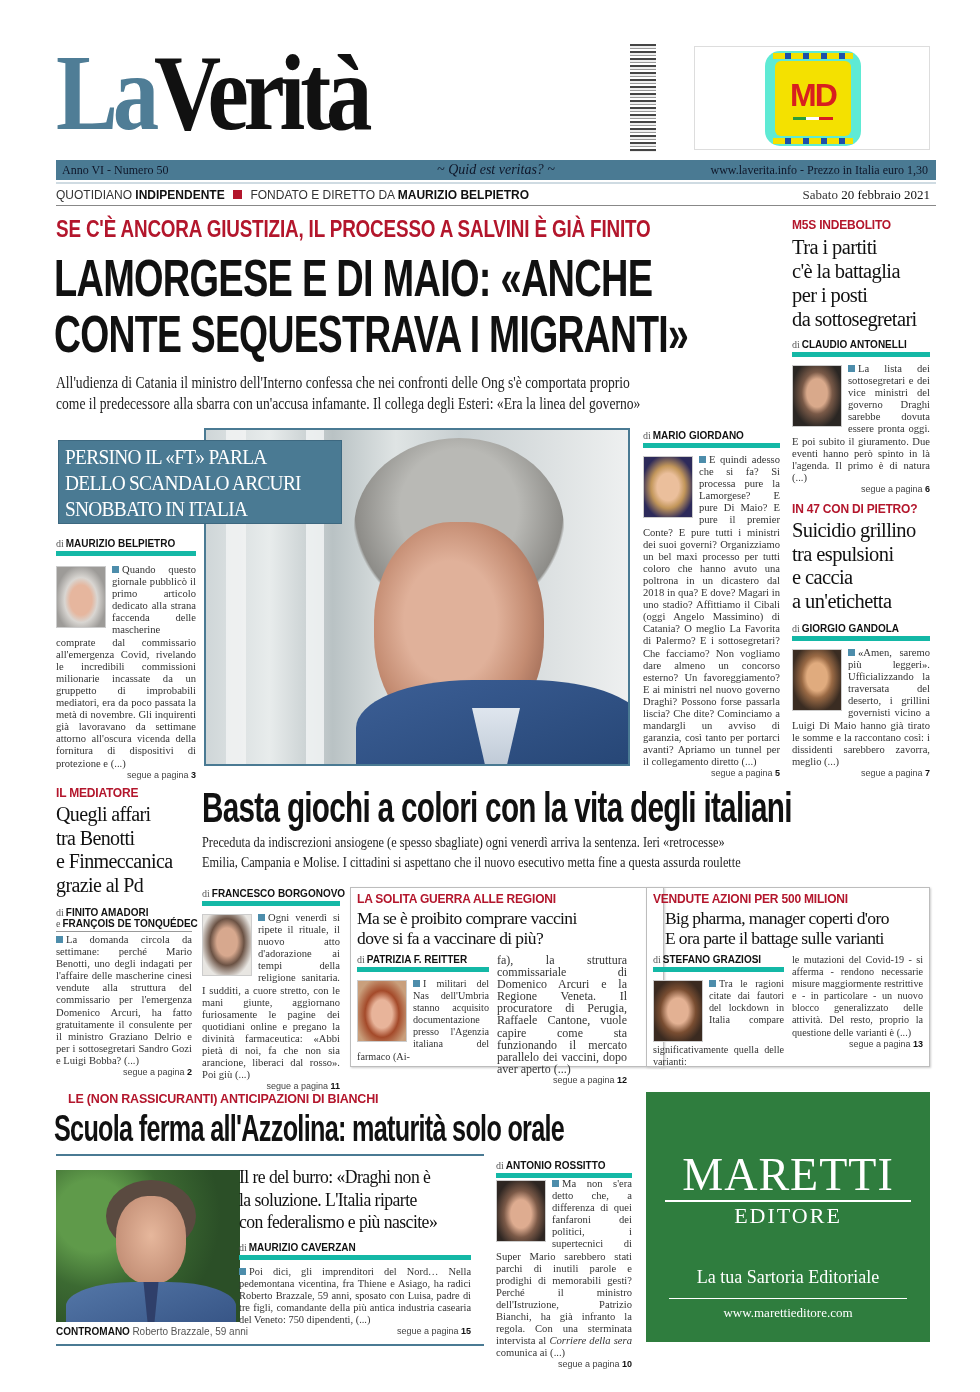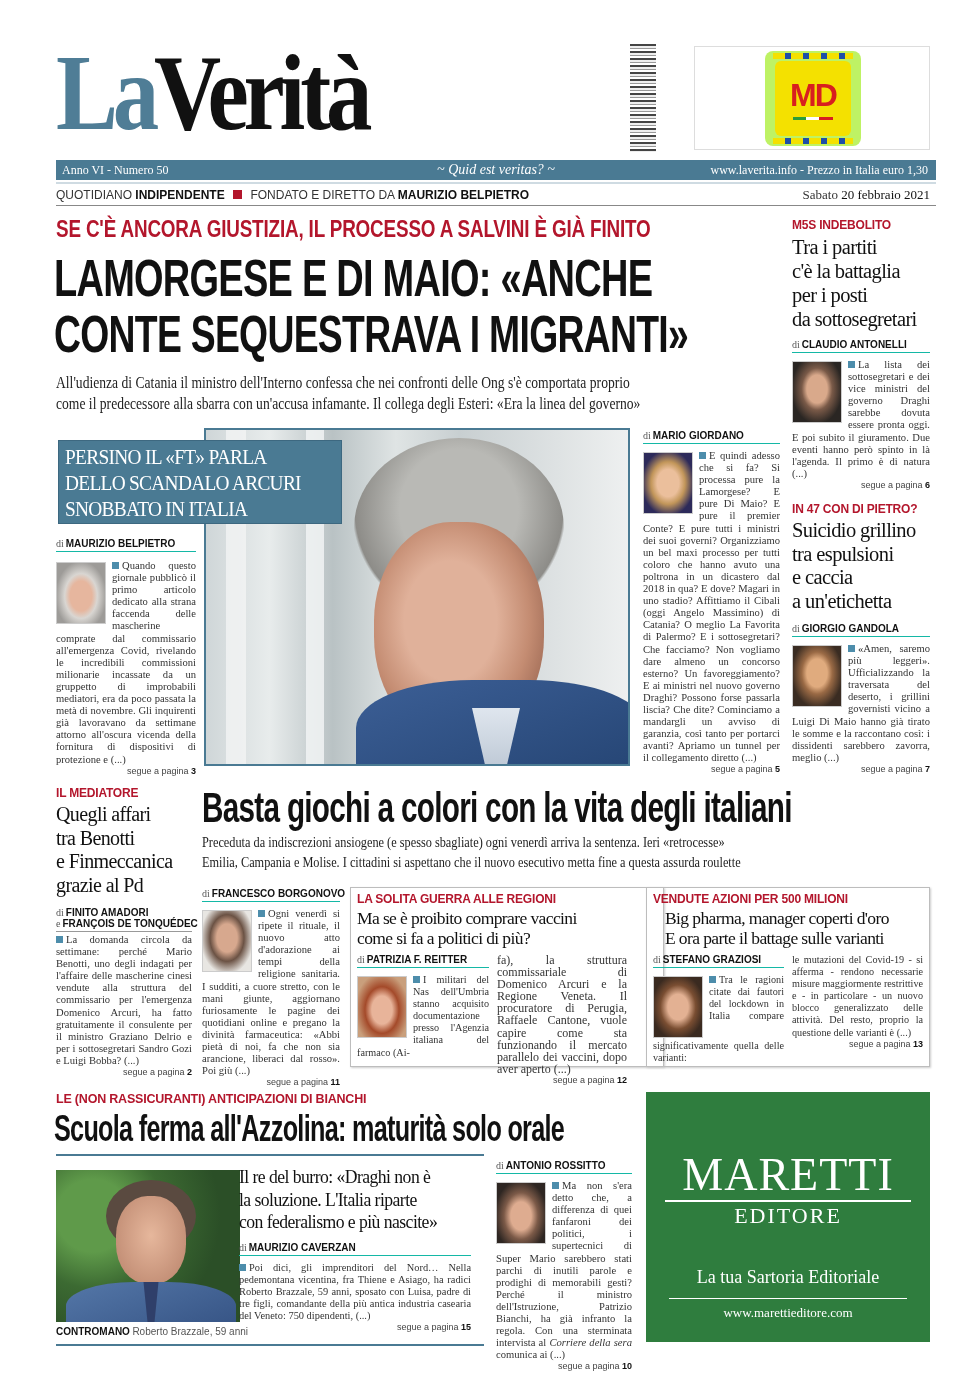--- a/index.html
+++ b/index.html
@@ -2,21 +2,21 @@
 <html><head>
 <meta charset="utf-8">
 <style>
   *{box-sizing:border-box;margin:0;padding:0}
   html,body{width:980px;height:1392px;background:#ffffff;overflow:hidden}
   body{position:relative;font-family:"Liberation Serif",serif;color:#1a1a1a}
   .abs{position:absolute}
   .sans{font-family:"Liberation Sans",sans-serif}
   .kicker{font-family:"Liberation Sans",sans-serif;font-weight:bold;color:#b3162c;text-transform:uppercase;letter-spacing:-0.2px}
   .cond{font-family:"Liberation Sans",sans-serif;font-weight:bold;transform-origin:left top;letter-spacing:-1px;white-space:nowrap}
-  .byline{font-family:"Liberation Sans",sans-serif;font-size:10px;font-weight:bold;color:#111;border-bottom:1px solid #14b8a6;padding-bottom:2px;white-space:nowrap}
+  .byline{font-family:"Liberation Sans",sans-serif;font-size:10px;font-weight:bold;color:#111;border-bottom:5px solid #14b8a6;padding-bottom:2px;white-space:nowrap}
   .byline .di{font-weight:normal;font-family:"Liberation Serif",serif;color:#555;font-size:10px;margin-right:2px}
   .body{font-family:"Liberation Serif",serif;font-size:10.6px;line-height:12.1px;color:#333;text-align:justify}
   .body .sq{display:inline-block;width:7px;height:7px;background:#4d8dab;margin-right:3px;vertical-align:0}
   .segue{font-family:"Liberation Sans",sans-serif;font-size:9px;color:#444;text-align:right}
   .segue b{color:#111}
   .photo{float:left;margin:2px 6px 2px 0;border:1px solid #ccc}
   .sub-head{font-family:"Liberation Serif",serif;color:#111;letter-spacing:-0.6px}
   .rule{background:#4a7a93}
   .box{border:1px solid #bdbdbd;box-shadow:1px 1px 2px #ccc}
 </style>
@@ -24,30 +24,30 @@
 <body>
 
 <div class="abs" style="left:56px;top:44px;width:880px;height:160px;">
   <div class="abs" style="left:0;top:-6px;height:110px;white-space:nowrap;font-family:'Liberation Serif',serif;font-weight:bold;font-size:108px;line-height:110px;letter-spacing:-6px;transform:scaleX(0.86);transform-origin:left top;">
     <span style="color:#4f7d96;">La</span><span style="color:#111;">Verità</span>
   </div>
 
   <div class="abs" style="left:574px;top:0;width:26px;height:108px;background:repeating-linear-gradient(180deg,#444 0 2px,#eee 2px 4px,#999 4px 5px,#fff 5px 7px);"></div>
 
   <div class="abs" style="left:638px;top:2px;width:236px;height:104px;border:1px solid #ddd;background:#fff;">
-    <div class="abs" style="left:70px;top:4px;width:96px;height:95px;background:#bef264;border-radius:8px;">
+    <div class="abs" style="left:70px;top:4px;width:96px;height:95px;background:#5eead4;border-radius:15px;">
       <div class="abs" style="left:10px;top:10px;width:76px;height:75px;background:#f4e100;border-radius:6px;"></div>
       <div class="abs" style="left:8px;top:2px;width:80px;height:6px;background:repeating-linear-gradient(90deg,#f4e100 0 12px,#1d4fa8 12px 18px);"></div>
       <div class="abs" style="left:8px;top:87px;width:80px;height:6px;background:repeating-linear-gradient(90deg,#f4e100 0 12px,#1d4fa8 12px 18px);"></div>
       <div class="abs sans" style="left:0;top:26px;width:96px;text-align:center;font-weight:bold;font-size:32px;color:#d81f1f;letter-spacing:-2px;">MD</div>
       <div class="abs" style="left:28px;top:66px;width:40px;height:3px;background:linear-gradient(90deg,#2a9d3a 33%,#fff 33% 66%,#d81f1f 66%);"></div>
     </div>
   </div>
 
-  <div class="abs" style="left:0;top:116px;width:880px;height:20px;background:#4a7a93;color:#ffffff;font-family:'Liberation Serif',serif;font-size:12px;line-height:20px;">
+  <div class="abs" style="left:0;top:116px;width:880px;height:20px;background:#4a7a93;color:#0f172a;font-family:'Liberation Serif',serif;font-size:12px;line-height:20px;">
     <span class="abs" style="left:6px;">Anno VI - Numero 50</span>
     <span class="abs" style="left:0;width:880px;text-align:center;font-style:italic;font-size:14px;">~ <span>Quid est veritas?</span> ~</span>
     <span class="abs" style="right:8px;">www.laverita.info - Prezzo in Italia euro 1,30</span>
   </div>
   <div class="abs" style="left:0;top:138px;width:880px;height:2px;background:#cfdbe2;"></div>
 
   <div class="abs sans" style="left:0;top:144px;font-size:12px;color:#333;white-space:nowrap;">
     <span>QUOTIDIANO</span> <b style="color:#111;">INDIPENDENTE</b>
     <span style="display:inline-block;width:9px;height:9px;background:#b3162c;margin:0 5px;"></span>
     <span>FONDATO E DIRETTO DA</span> <b style="color:#111;">MAURIZIO BELPIETRO</b>
@@ -162,21 +162,21 @@
     <div class="photo" style="width:50px;height:62px;background:radial-gradient(ellipse at 50% 45%,#d7a88e 0 30%,#6b5244 50%,#e8e6e2 78%);"></div>
     <span class="sq"></span><span>Ogni venerdì si ripete il rituale, il nuovo atto d'adorazione ai tempi della religione sanitaria. I sudditi, a cuore stretto, con le mani giunte, aggiornano furiosamente le pagine dei quotidiani online e pregano la divinità farmaceutica: «Abbi pietà di noi, fa che non sia arancione, liberaci dal rosso». Poi giù (...)</span>
   </div>
   <div class="segue"><span>segue a pagina</span> <b>11</b></div>
 </div>
 
 <div class="abs box" style="left:350px;top:887px;width:314px;height:180px;padding:4px 6px;">
   <div class="kicker" style="font-size:12px;line-height:15px;">LA SOLITA GUERRA ALLE REGIONI</div>
   <div class="sub-head" style="font-size:17.5px;line-height:20px;margin-top:1px;white-space:nowrap;">
     <div>Ma se è proibito comprare vaccini</div>
-      <div>come si fa a politici di più?</div>
+      <div>dove si fa a vaccinare di più?</div>
   </div>
   <div style="display:flex;gap:8px;margin-top:6px;">
     <div style="width:132px;">
       <div class="byline"><span class="di">di</span><span>PATRIZIA F. REITTER</span></div>
       <div class="body" style="margin-top:6px;font-size:10.2px;">
         <div class="photo" style="width:50px;height:62px;background:radial-gradient(ellipse at 50% 55%,#e8b49a 0 30%,#a44a2a 50%,#c99f7c 80%);"></div>
         <span class="sq"></span><span>I militari del Nas dell'Umbria stanno acquisito documentazione presso l'Agenzia italiana del farmaco (Ai-</span>
       </div>
     </div>
     <div style="width:130px;">
@@ -200,21 +200,21 @@
         <span class="sq"></span><span>Tra le ragioni citate dai fautori del lockdown in Italia compare significativamente quella delle varianti:</span>
       </div>
     </div>
     <div style="width:132px;">
       <div class="body" style="font-size:10.2px;">le mutazioni del Covid-19 - si afferma - rendono necessarie misure maggiormente restrittive e - in particolare - un nuovo blocco generalizzato delle attività. Del resto, proprio la questione delle varianti è (...)</div>
       <div class="segue"><span>segue a pagina</span> <b>13</b></div>
     </div>
   </div>
 </div>
 
-<div class="abs kicker" style="left:56px;top:1092px;font-size:12.5px;line-height:15px;white-space:nowrap;">LE (NON RASSICURANTI) ANTICIPAZIONI DI BIANCHI</div>
+<div class="abs kicker" style="left:68px;top:1092px;font-size:12.5px;line-height:15px;white-space:nowrap;">LE (NON RASSICURANTI) ANTICIPAZIONI DI BIANCHI</div>
 <div class="abs cond" style="left:54px;top:1108px;font-size:36px;line-height:42px;color:#111;transform:scaleX(0.7);">Scuola ferma all'Azzolina: maturità solo orale</div>
 <div class="abs rule" style="left:56px;top:1154px;width:428px;height:2px;"></div>
 
 <div class="abs" style="left:56px;top:1170px;width:184px;height:152px;overflow:hidden;background:radial-gradient(circle at 20% 30%,#5f9a4a 0 20%,#3c6a32 40%,#2b4f27 70%);">
   <div class="abs" style="left:50px;top:10px;width:90px;height:72px;border-radius:50%;background:#5a4a40;"></div>
   <div class="abs" style="left:60px;top:26px;width:70px;height:88px;border-radius:45%;background:radial-gradient(ellipse at 50% 45%,#e6b79c,#b8826a);"></div>
   <div class="abs" style="left:10px;top:112px;width:170px;height:60px;border-radius:40% 40% 0 0;background:linear-gradient(160deg,#5477a8,#324f80);"></div>
   <div class="abs" style="left:80px;top:112px;width:30px;height:45px;background:#2f3f6a;clip-path:polygon(25% 0,75% 0,60% 100%,40% 100%);"></div>
 </div>
 <div class="abs" style="left:56px;top:1326px;width:190px;font-size:10px;white-space:nowrap;">
@@ -230,21 +230,21 @@
   <div class="byline" style="margin-top:8px;"><span class="di">di</span><span>MAURIZIO CAVERZAN</span></div>
   <div class="body" style="margin-top:6px;font-size:10.4px;">
     <span class="sq"></span><span>Poi dici, gli imprenditori del Nord… Nella pedemontana vicentina, fra Thiene e Asiago, ha radici Roberto Brazzale, 59 anni, sposato con Luisa, padre di tre figli, comandante della più antica industria casearia del Veneto: 750 dipendenti, (...)</span>
   </div>
   <div class="segue"><span>segue a pagina</span> <b>15</b></div>
 </div>
 <div class="abs rule" style="left:56px;top:1344px;width:428px;height:2px;"></div>
 
 <div class="abs" style="left:496px;top:1160px;width:136px;">
   <div class="byline"><span class="di">di</span><span>ANTONIO ROSSITTO</span></div>
-  <div class="body" style="margin-top:6px;">
+  <div class="body" style="">
     <div class="photo" style="width:50px;height:62px;background:radial-gradient(ellipse at 50% 55%,#deac90 0 30%,#7c5a48 50%,#2e2622 78%);"></div>
     <span class="sq"></span><span>Ma non s'era detto che, a differenza di quei fanfaroni dei politici, i supertecnici di Super Mario sarebbero stati parchi di inutili parole e prodighi di memorabili gesti? Perché il ministro dell'Istruzione, Patrizio Bianchi, ha già infranto la regola. Con una sterminata intervista al </span><i>Corriere della sera</i><span> comunica ai (...)</span>
   </div>
   <div class="segue"><span>segue a pagina</span> <b>10</b></div>
 </div>
 
 <div class="abs" style="left:646px;top:1092px;width:284px;height:250px;background:#2f7d3e;color:#fff;text-align:center;font-family:'Liberation Serif',serif;">
   <div style="margin-top:58px;font-size:46px;line-height:50px;letter-spacing:1px;">MARETTI</div>
   <div style="width:246px;height:2px;background:#fff;margin:0 auto;"></div>
   <div style="font-size:22px;line-height:28px;letter-spacing:2px;">EDITORE</div>

